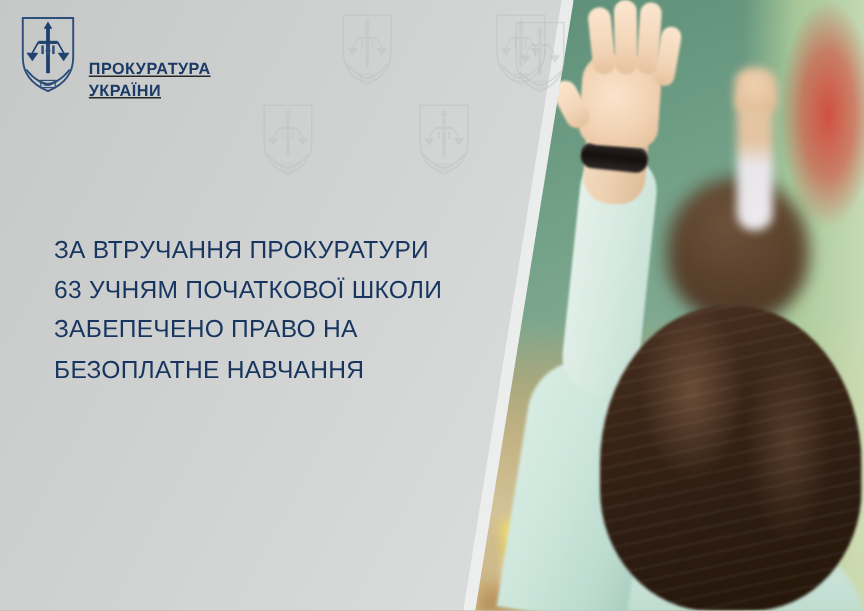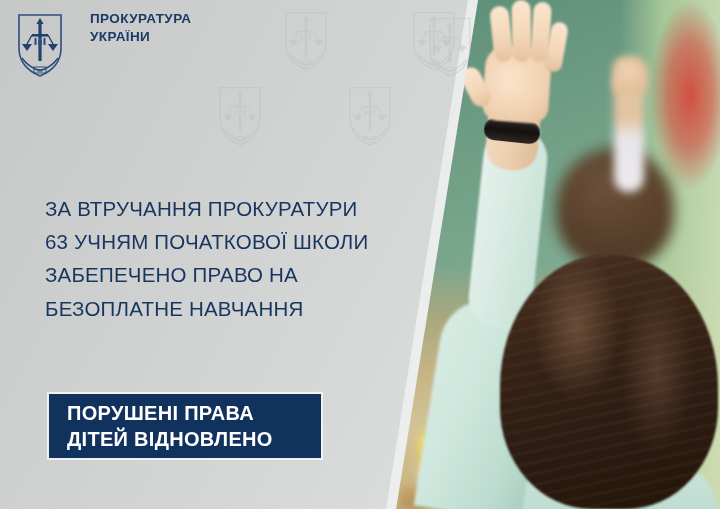--- a/index.html
+++ b/index.html
@@ -185,22 +185,23 @@
   }
 
   
   .wm { position: absolute; opacity: .40; }
 
   
   .logo-block {
     position: absolute;
     left: 14px; top: 10px;
     display: flex;
-    align-items: flex-start;
-    gap: 24px;
+    align-items: flex-end;
+    gap: 8px;
+    text-decoration: underline;
   }
   .logo-text {
     font-size: 13.5px;
     font-weight: bold;
     line-height: 1.35;
     letter-spacing: .4px;
     color: #1b3a66;
     white-space: pre-line;
   }
 
@@ -367,18 +368,14 @@
     </span>
     <div class="logo-text">ПРОКУРАТУРА
 УКРАЇНИ</div>
   </div>
 
   <div class="headline">ЗА ВТРУЧАННЯ ПРОКУРАТУРИ
 63 УЧНЯМ ПОЧАТКОВОЇ ШКОЛИ
 ЗАБЕПЕЧЕНО ПРАВО НА
 БЕЗОПЛАТНЕ НАВЧАННЯ</div>
 
-  <div class="banner">
-    <div class="banner-text">ПОРУШЕНІ ПРАВА
-ДІТЕЙ ВІДНОВЛЕНО</div>
-  </div>
 
 </div>
 
 </body></html>

